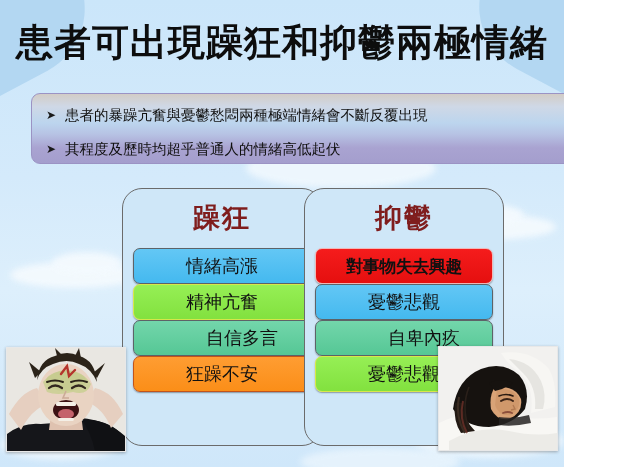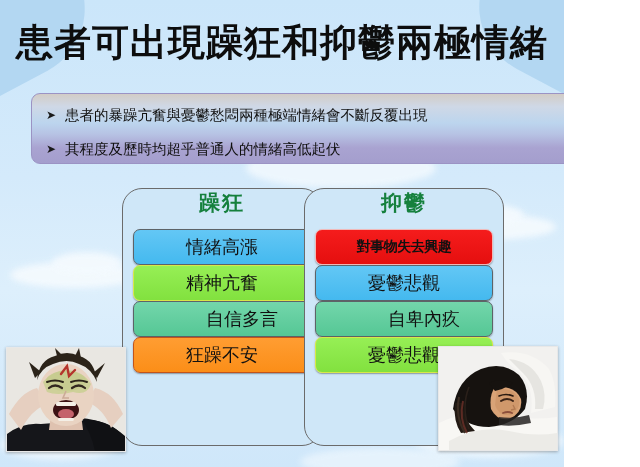--- a/index.html
+++ b/index.html
@@ -117,45 +117,46 @@
     height: 258px;
     background: #cfe7f8;
     border: 1.6px solid #6b6b6b;
     border-radius: 20px;
     box-sizing: border-box;
   }
   .card.left  { left: 122px; }
   .card.right { left: 304px; }
 
   .card-title {
+    margin-top: 11px;
     text-align: center;
-    font-size: 21px;
+    font-size: 27px;
     font-weight: bold;
-    color: #15803d;
+    color: #7f1d1d;
     letter-spacing: 2px;
   }
 
   .chips {
     margin-top: 12px;
     padding: 0 10px;
   }
   .chip {
     height: 36px;
     border-radius: 7px;
     display: flex;
     align-items: center;
     justify-content: center;
     font-size: 18px;
     color: #111;
     box-sizing: border-box;
     box-shadow: 0 1px 1.5px rgba(0,0,0,.35);
   }
   .chip.emph {
     font-weight: bold;
-    font-size: 14px;
+    font-size: 17px;
     letter-spacing: -0.5px;
   }
   .chip.blue  { background: linear-gradient(180deg,#63c7f5,#44b9ef);
                 border: 1.6px solid #5d6368; }
   .chip.green { background: linear-gradient(180deg,#96ef55,#82e13f);
                 border: 1.6px solid #d8e84a; }
   .chip.teal  { background: linear-gradient(180deg,#73d6ab,#55c795);
                 border: 1.6px solid #5d6368; padding-left: 40px; }
   .chip.orange{ background: linear-gradient(180deg,#ff9d32,#fb8e18);
                 border: 1.6px solid #c2541a; }

